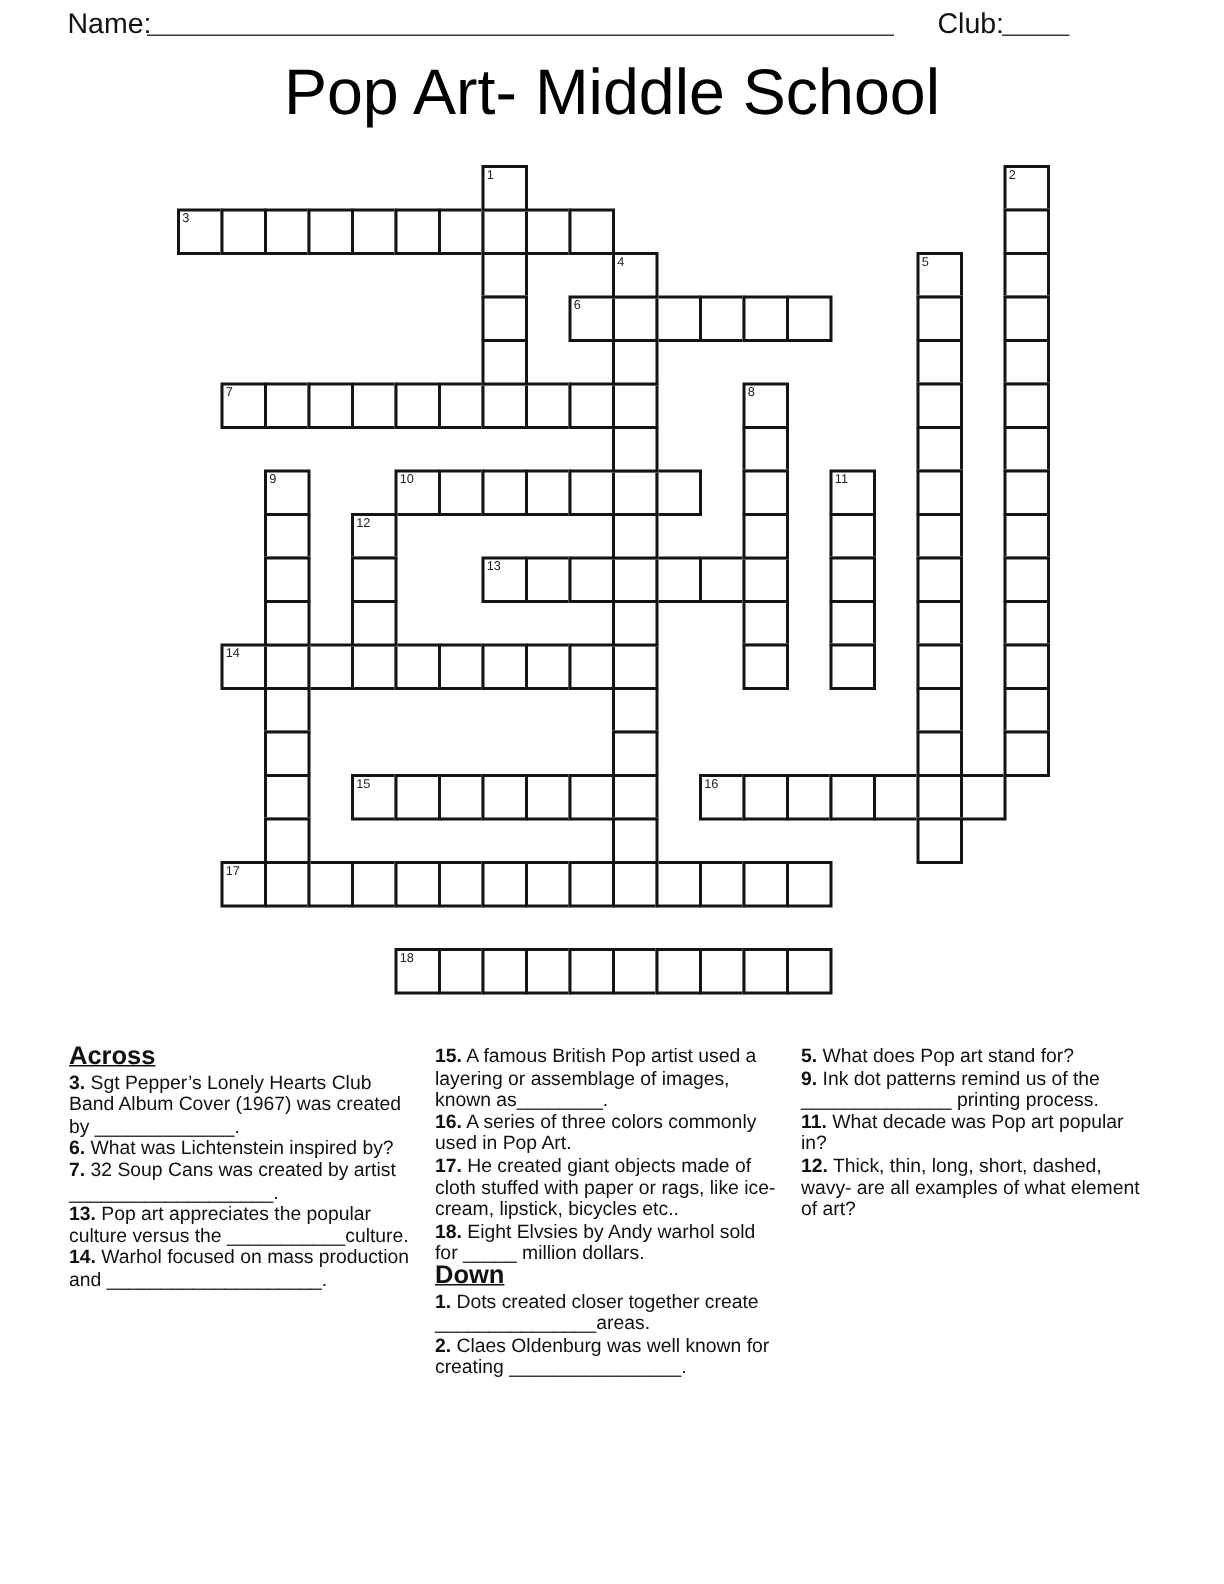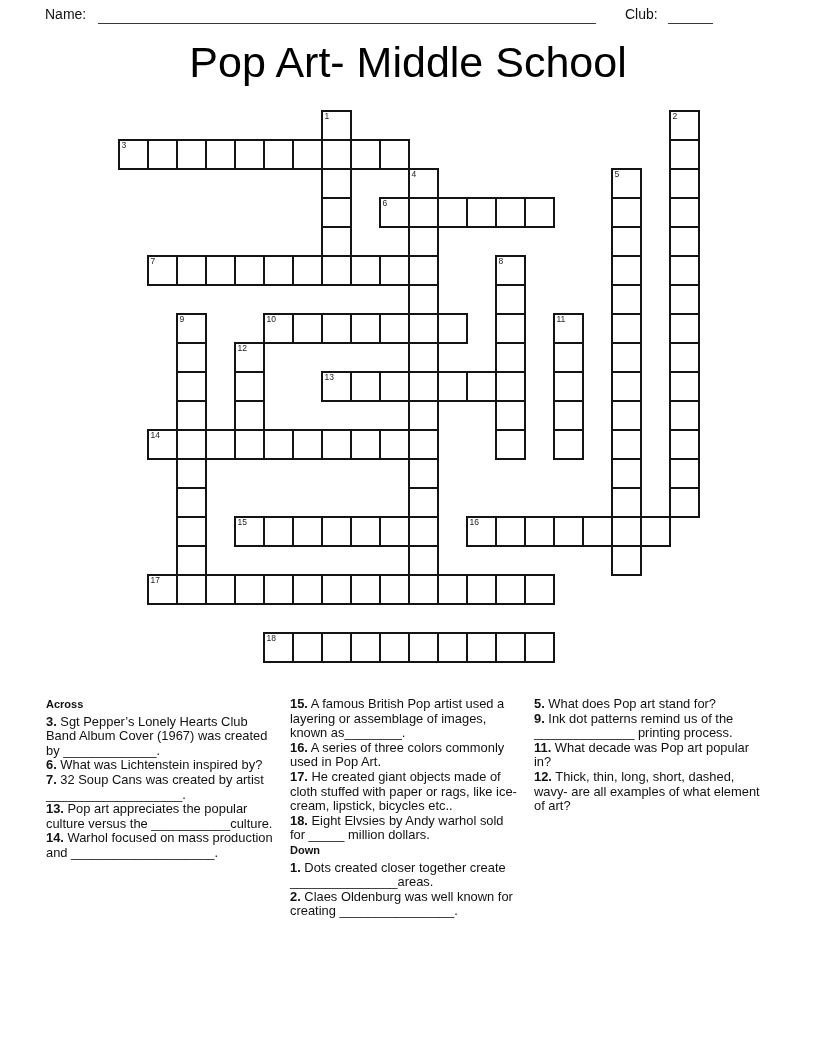--- a/index.html
+++ b/index.html
@@ -14,21 +14,21 @@
     overflow: hidden;
   }
   .page {
     position: absolute;
     inset: 0;
   }
   
   .hdr-label {
     position: absolute;
     top: 6px;
-    font-size: 14px;
+    font-size: 19px;
     color: #111;
   }
   #name-label { left: 45px; }
   #date-label { left: 625px; }
   .hdr-line {
     position: absolute;
     border-bottom: 1.4px solid #3a3a3a;
     height: 17px;
     top: 6px;
   }
@@ -73,21 +73,22 @@
     width: 232px;
     font-size: 12.9px;
     line-height: 14.6px;
     color: #111;
   }
   #clue-col-1 { left: 46px; }
   #clue-col-2 { left: 290px; }
   #clue-col-3 { left: 534px; }
   .clue-heading {
     font-weight: bold;
-    font-size: 11px;
+    text-decoration: underline;
+    font-size: 17px;
     margin: 0 0 3px 0;
   }
   .clue {
     margin: 0;
   }
   .clue b { font-weight: bold; }
 </style>
 </head>
 <body>
 

